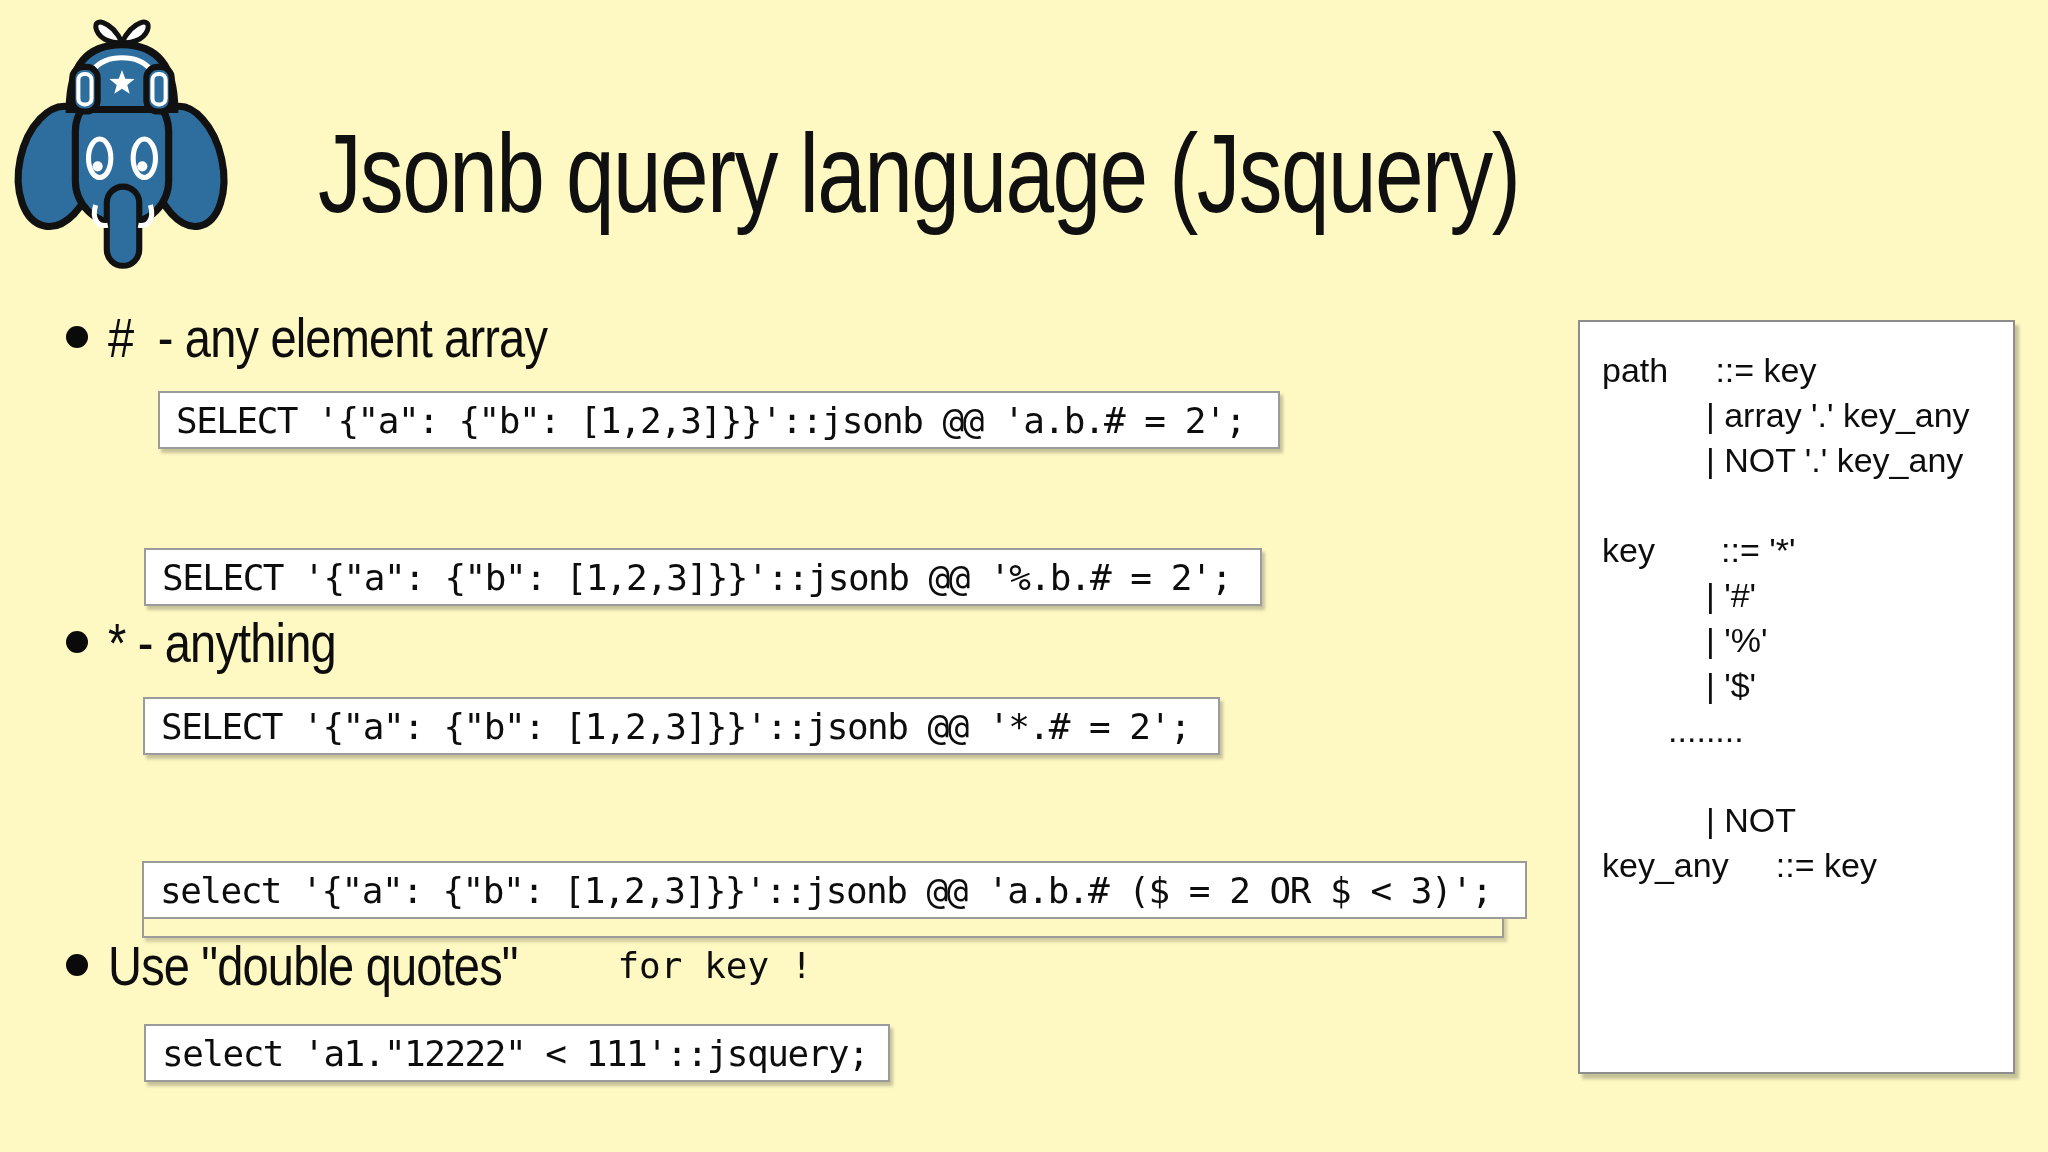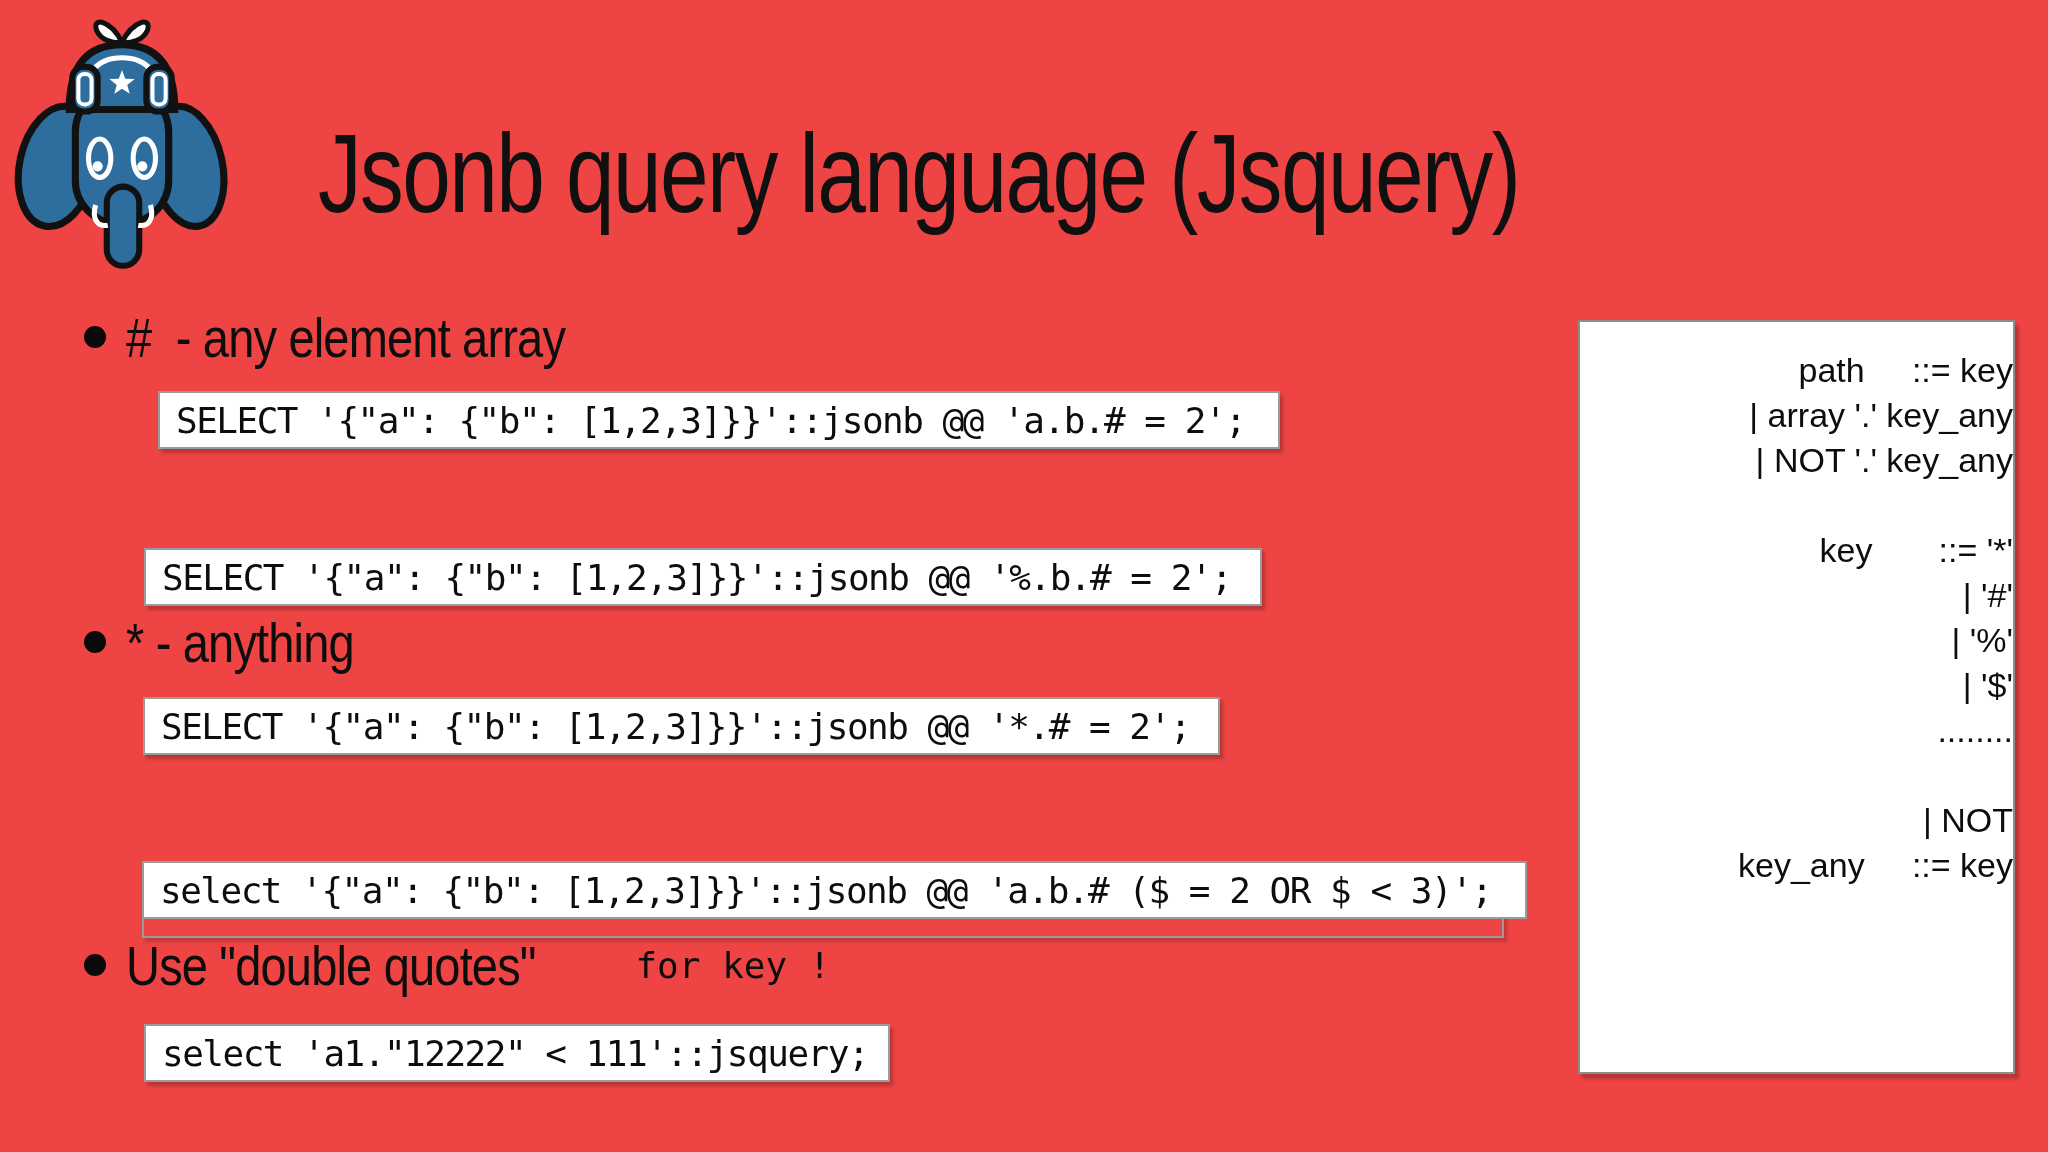--- a/index.html
+++ b/index.html
@@ -1,33 +1,32 @@
 <!DOCTYPE html>
 <html><head>
 <meta charset="utf-8">
 <style>
   html,body{margin:0;padding:0;background:#ffffff;}
   .slide{
     position:relative;
     width:2048px;height:1152px;
-    background:#ef4444;
+    background:#fef9c3;
     overflow:hidden;
     font-family:"Liberation Sans",sans-serif;
     color:#111;
-    text-align:right;
   }
   .logo{position:absolute;left:10px;top:4px;width:224px;height:274px;}
   .title{
     position:absolute;left:318px;top:112px;
     font-size:112px;font-weight:400;color:#101010;
     letter-spacing:-2px;white-space:pre;
     transform:scaleX(0.78);transform-origin:left top;
     line-height:1.1;
   }
-  .bullet-row{position:absolute;left:84px;display:flex;align-items:flex-start;}
+  .bullet-row{position:absolute;left:66px;display:flex;align-items:flex-start;}
   .dot{
     width:22px;height:22px;border-radius:50%;background:#0a0a0a;
     margin-top:20px;margin-right:20px;flex:0 0 auto;
   }
   .bullet-label{
     font-size:56px;color:#0d0d0d;white-space:pre;line-height:64px;
     display:inline-block;transform:scaleX(0.84);transform-origin:left top;
     letter-spacing:-1px;
   }
   .mono-suffix{

